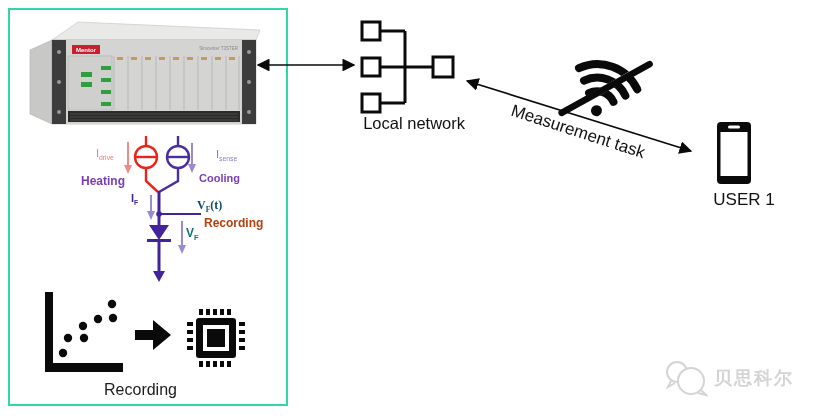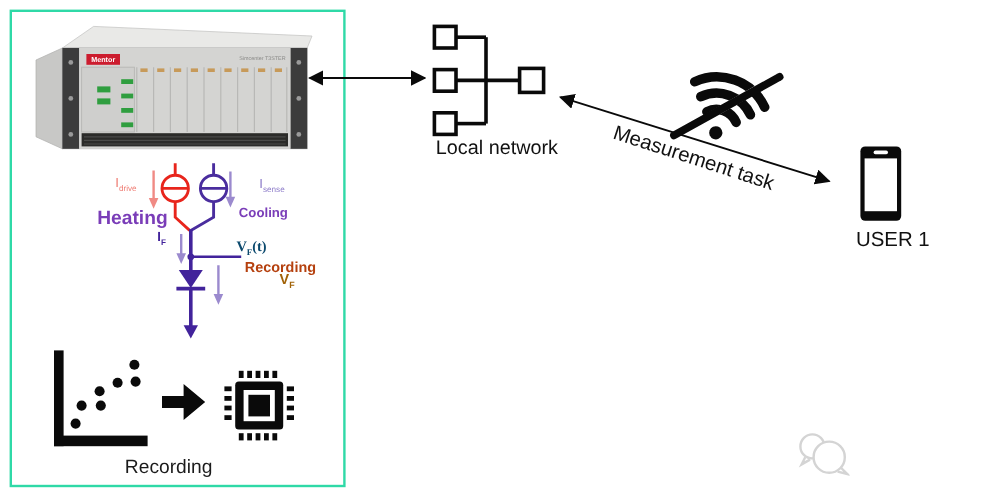--- a/index.html
+++ b/index.html
@@ -4,26 +4,26 @@
 <style>
   html,body{margin:0;padding:0;background:#fff;}
   #stage{position:relative;width:818px;height:416px;background:#ffffff;overflow:hidden;
          font-family:"Liberation Sans", sans-serif;}
   .abs{position:absolute;}
   .lab-box{left:8px;top:8px;width:280px;height:398px;border:2px solid #2fd9a7;box-sizing:border-box;background:#fff;}
   .lbl{position:absolute;white-space:nowrap;}
   sub{font-size:0.62em;}
   .i-drive{left:96px;top:147px;font-size:11px;color:#ef7d74;}
   .i-sense{left:216px;top:148px;font-size:11px;color:#8d7cc9;}
-  .heating{left:81px;top:174px;font-size:16px;font-weight:bold;color:#7a3db8;}
+  .heating{left:81px;top:174px;font-size:12px;font-weight:bold;color:#7a3db8;}
   .cooling{left:199px;top:172px;font-size:11px;font-weight:bold;color:#7a3db8;}
   .i-f{left:131px;top:192px;font-size:11px;color:#42239b;font-weight:bold;}
   .v-f-t{left:197px;top:198px;font-size:12px;color:#0c4a6e;font-weight:bold;font-family:Liberation Serif, serif;}
   .recording{left:204px;top:216px;font-size:12px;font-weight:bold;color:#b5400e;}
-  .v-f{left:186px;top:226px;font-size:12px;color:#a16207;font-weight:bold;margin-left:47px;}
+  .v-f{left:186px;top:226px;font-size:12px;color:#0f766e;font-weight:bold;}
   .laboratory{left:58px;top:381px;width:165px;text-align:center;font-size:16px;color:#1b1b1b;}
   .local-network{left:320px;top:114px;width:145px;text-align:right;font-size:16.5px;color:#111;}
   .measurement-task{left:494px;top:122px;width:168px;text-align:center;font-size:17px;color:#111;
       transform:rotate(18deg);transform-origin:center center;}
   .user1{left:702px;top:190px;width:84px;text-align:center;font-size:17px;color:#111;}
   .message{left:305px;top:301px;width:510px;text-align:center;font-size:19px;color:#1c1c1c;}
   .watermark{left:664px;top:357px;display:flex;align-items:center;gap:6px;}
   .watermark-text{font-size:18px;color:#d4d4d4;letter-spacing:2px;font-weight:bold;}
 </style>
 </head>
@@ -227,15 +227,16 @@
 
   <div class="abs watermark">
     <svg width="44" height="42" viewBox="0 0 44 42">
       <g stroke="#d4d4d4" stroke-width="2" fill="none">
         <circle cx="13" cy="15" r="10"></circle>
         <path d="M7,24 L4,30 L11,26"></path>
         <circle cx="27" cy="24" r="13" fill="#ffffff"></circle>
         <path d="M37,33 L42,38 L34,36"></path>
       </g>
     </svg>
+    <span class="watermark-text">贝思科尔</span>
   </div>
 
 </div>
 
 </body></html>

